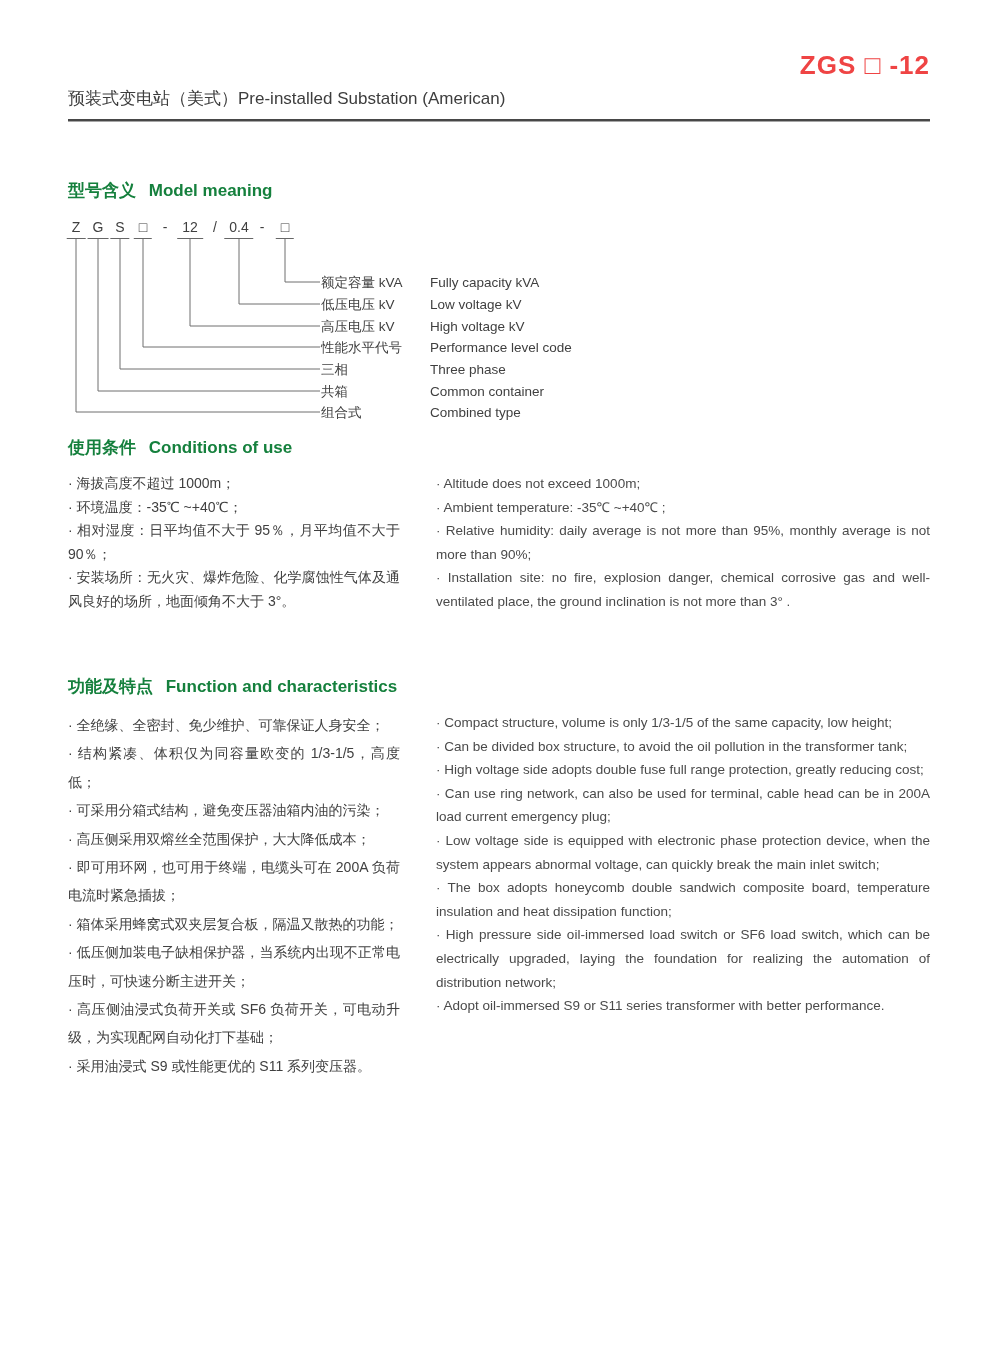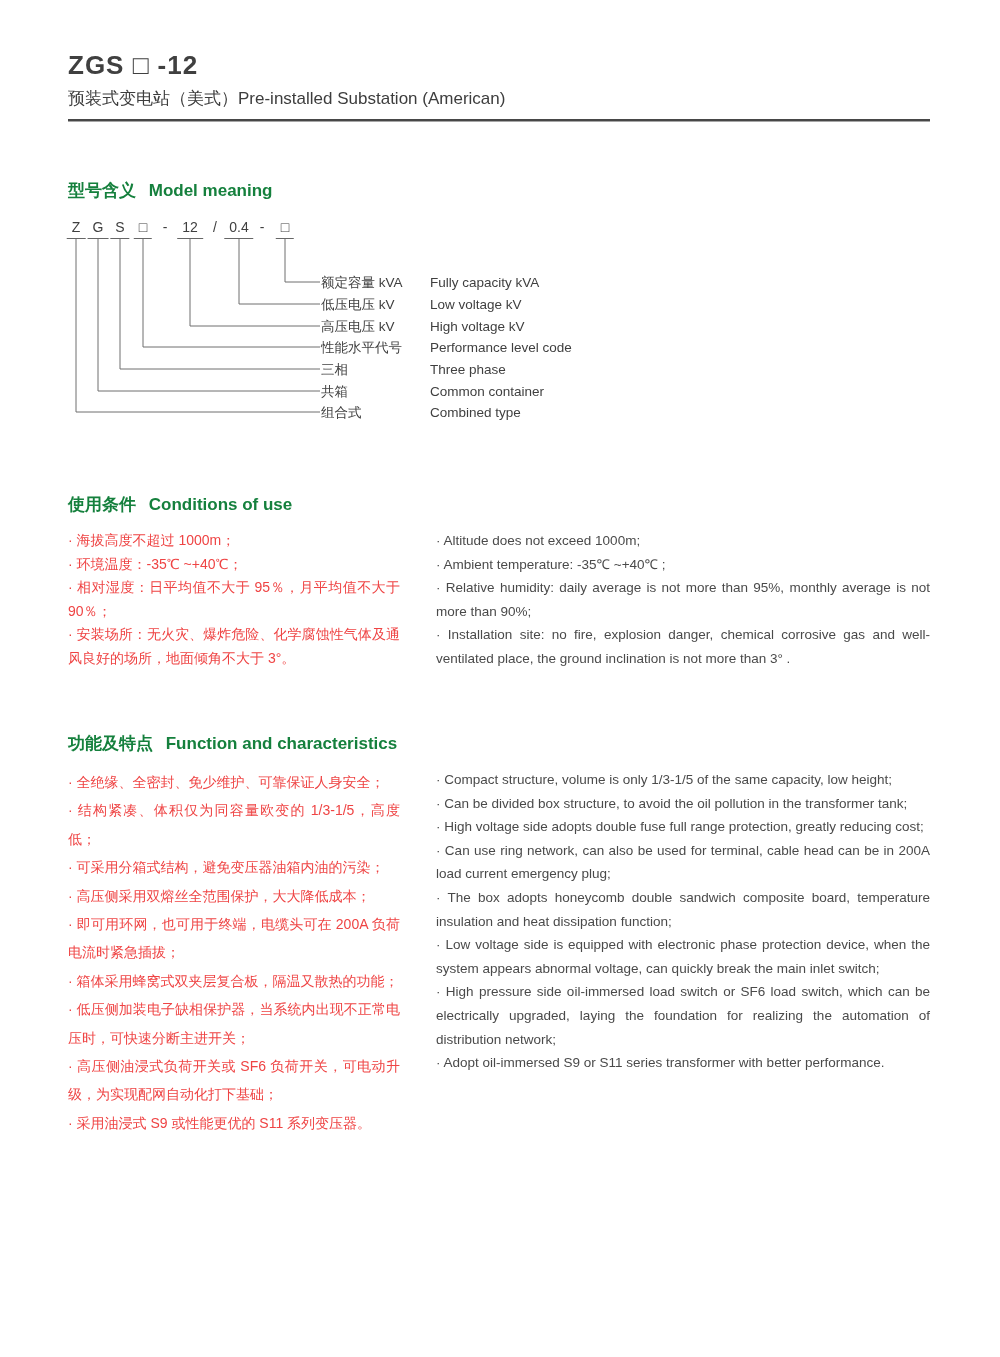--- a/index.html
+++ b/index.html
@@ -9,59 +9,59 @@
     background:#ffffff;
     font-family:"Liberation Sans", sans-serif;
     color:#474747;
     position:relative;
     overflow:hidden;
   }
   .content { padding:50px 70px 0 68px; }
 
   
   .title {
-    font-size:26px; font-weight:bold; color:#404040;
-    letter-spacing:1px; margin:0;
+    font-size:26px; font-weight:bold; color:#ef4444;
+    letter-spacing:1px; margin:0;text-align:right;
   }
   .subtitle {
     font-size:17px; color:#3d3d3d; margin-top:6px;
   }
   .rule {
     margin-top:9px; height:3px;
     border-top:2px solid #474747;
     border-bottom:1px solid #a6a6a6;
   }
 
   
   .section-heading {
     font-size:17px; font-weight:bold; color:#15803d; margin:0;
   }
   .section-heading .en-part { margin-left:8px; }
   .sec-model { margin-top:57px; }
-  .sec-conditions { margin-top:57px; }
+  .sec-conditions { }
   .sec-features { margin-top:62px; }
 
   
   .diagram { position:relative; height:218px; margin-top:16px; }
   .code-part {
     position:absolute; top:0; transform:translateX(-50%);
     font-size:14px; color:#3f3f3f; line-height:18px; white-space:nowrap;
   }
   .code-part.u { border-bottom:1px solid #666; padding:0 5px 2px 5px; }
   .diagram svg { position:absolute; left:0; top:21px; }
   .dlabel {
     position:absolute; font-size:13.5px; color:#3f3f3f;
     line-height:20px; white-space:nowrap;
   }
   .dlabel.zh { left:253px; }
   .dlabel.en { left:362px; }
 
   
   .cols { display:flex; margin-top:13px; }
-  .col-zh { width:332px; color:#ef4444; font-size:14px; }
+  .col-zh { width:332px; color:#404040; font-size:14px; }
   .col-en { flex:1; margin-left:36px; color:#4a4a4a; font-size:13.5px; }
   .cols p { margin:0; text-align:justify; }
   .cond .col-zh p, .cond .col-en p { line-height:23.5px; }
   .feat .col-zh p { line-height:28.4px; }
   .feat .col-en p { line-height:23.6px; }
 </style>
 </head>
 <body>
 
 <div class="content">
@@ -148,20 +148,20 @@
       <p>· 箱体采用蜂窝式双夹层复合板，隔温又散热的功能；</p>
       <p>· 低压侧加装电子缺相保护器，当系统内出现不正常电压时，可快速分断主进开关；</p>
       <p>· 高压侧油浸式负荷开关或 SF6 负荷开关，可电动升级，为实现配网自动化打下基础；</p>
       <p>· 采用油浸式 S9 或性能更优的 S11 系列变压器。</p>
     </div>
     <div class="col-en">
       <p>· Compact structure, volume is only 1/3-1/5 of the same capacity, low height;</p>
       <p>· Can be divided box structure, to avoid the oil pollution in the transformer tank;</p>
       <p>· High voltage side adopts double fuse full range protection, greatly reducing cost;</p>
       <p>· Can use ring network, can also be used for terminal, cable head can be in 200A load current emergency plug;</p>
+      <p>· Low voltage side is equipped with electronic phase protection device, when the system appears abnormal voltage, can quickly break the main inlet switch;</p>
       <p>· The box adopts honeycomb double sandwich composite board, temperature insulation and heat dissipation function;</p>
-      <p>· Low voltage side is equipped with electronic phase protection device, when the system appears abnormal voltage, can quickly break the main inlet switch;</p>
       <p>· High pressure side oil-immersed load switch or SF6 load switch, which can be electrically upgraded, laying the foundation for realizing the automation of distribution network;</p>
       <p>· Adopt oil-immersed S9 or S11 series transformer with better performance.</p>
     </div>
   </div>
 
 </div>
 
 </body></html>

